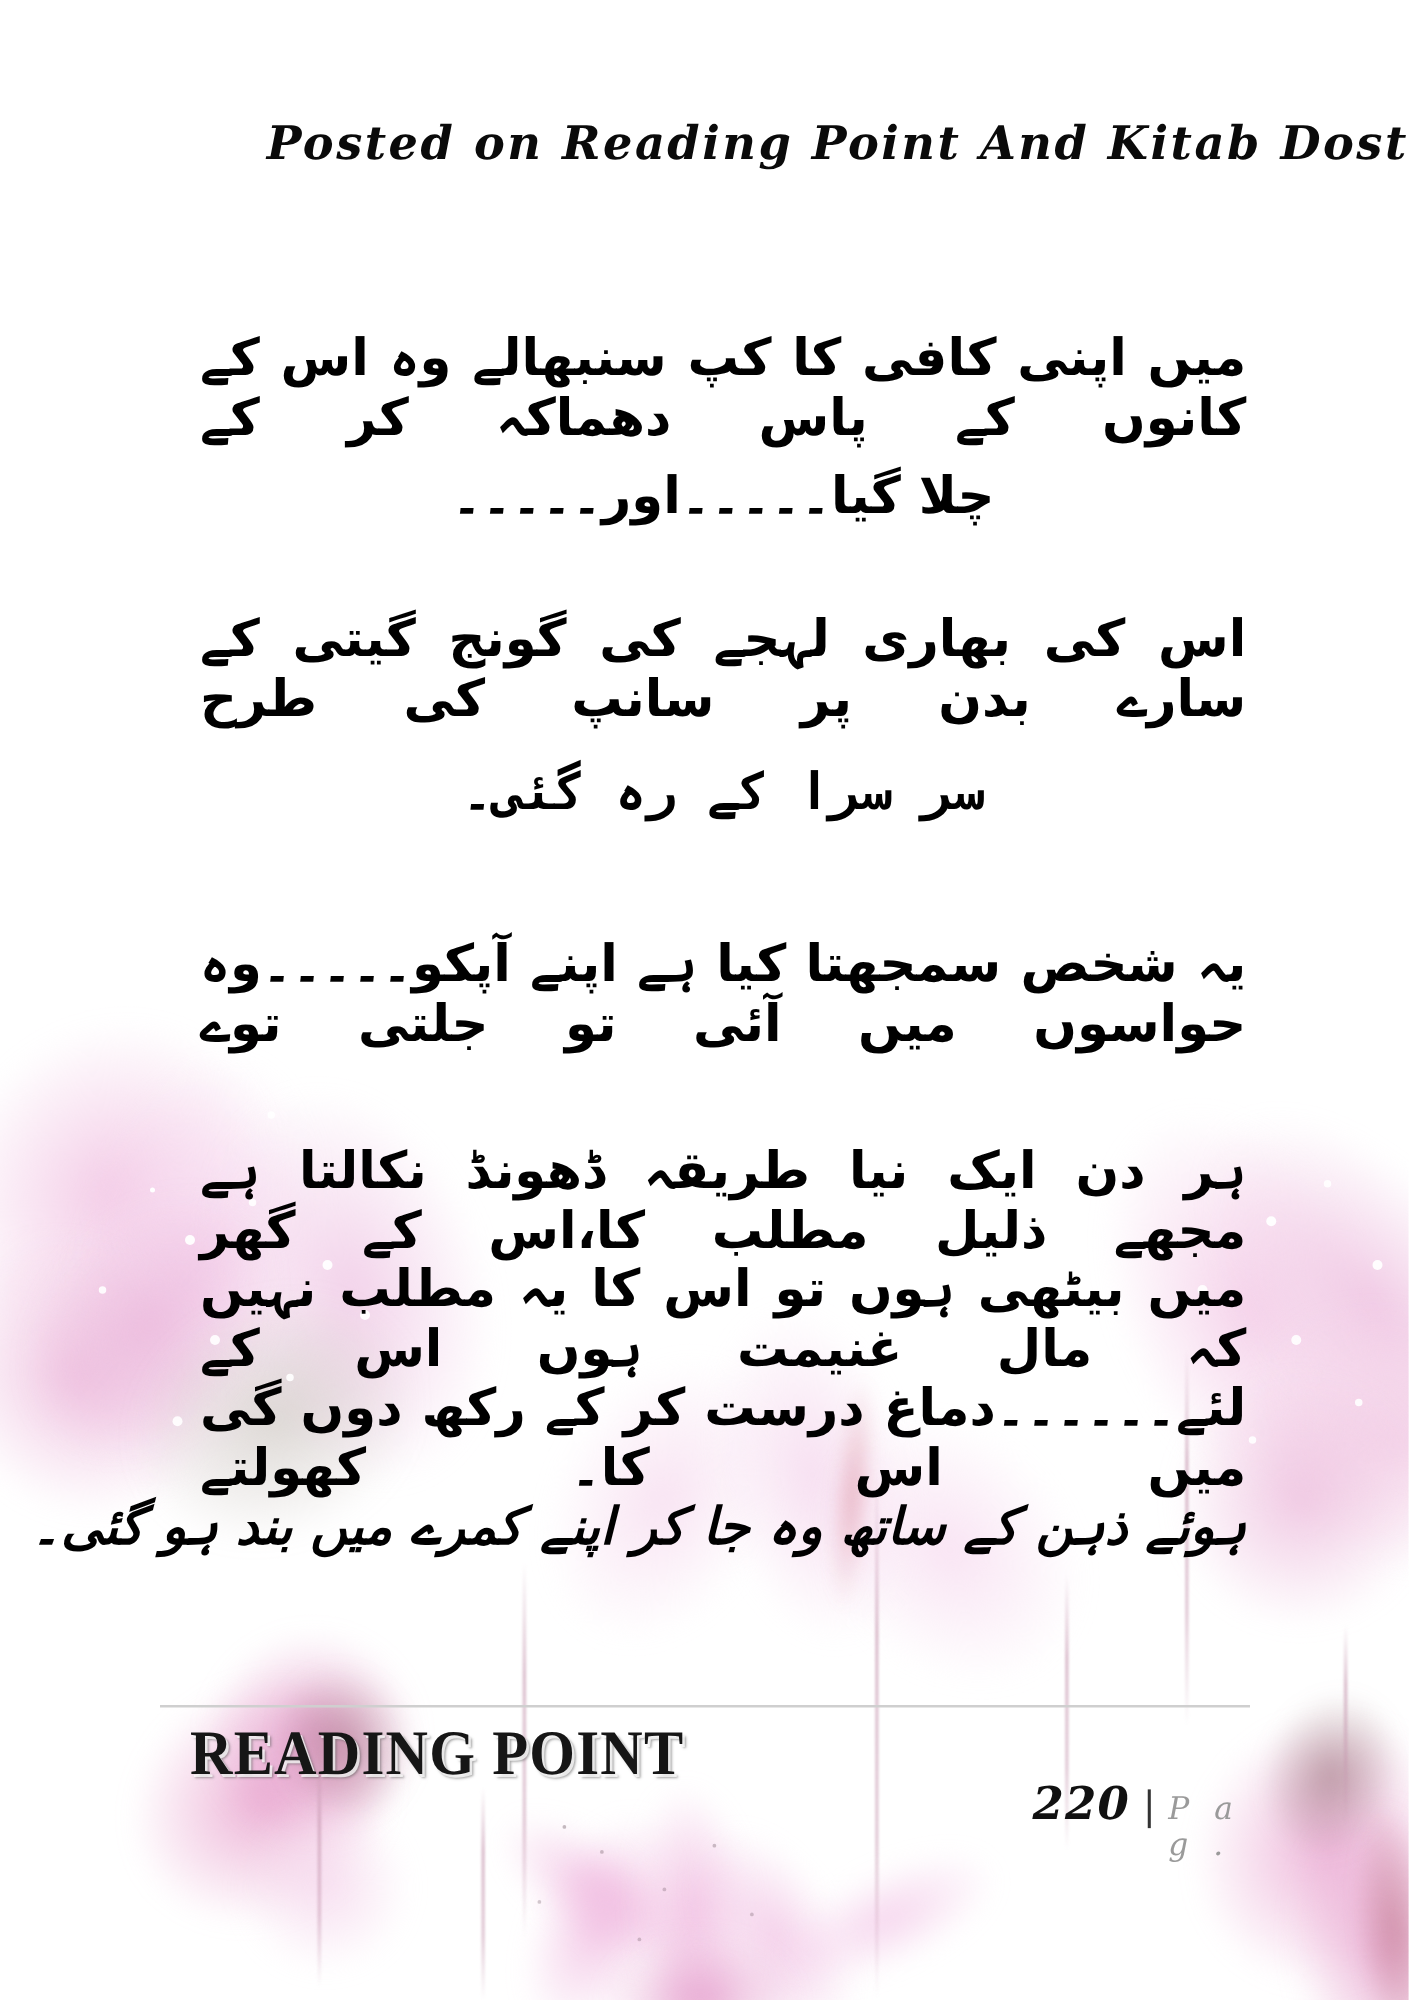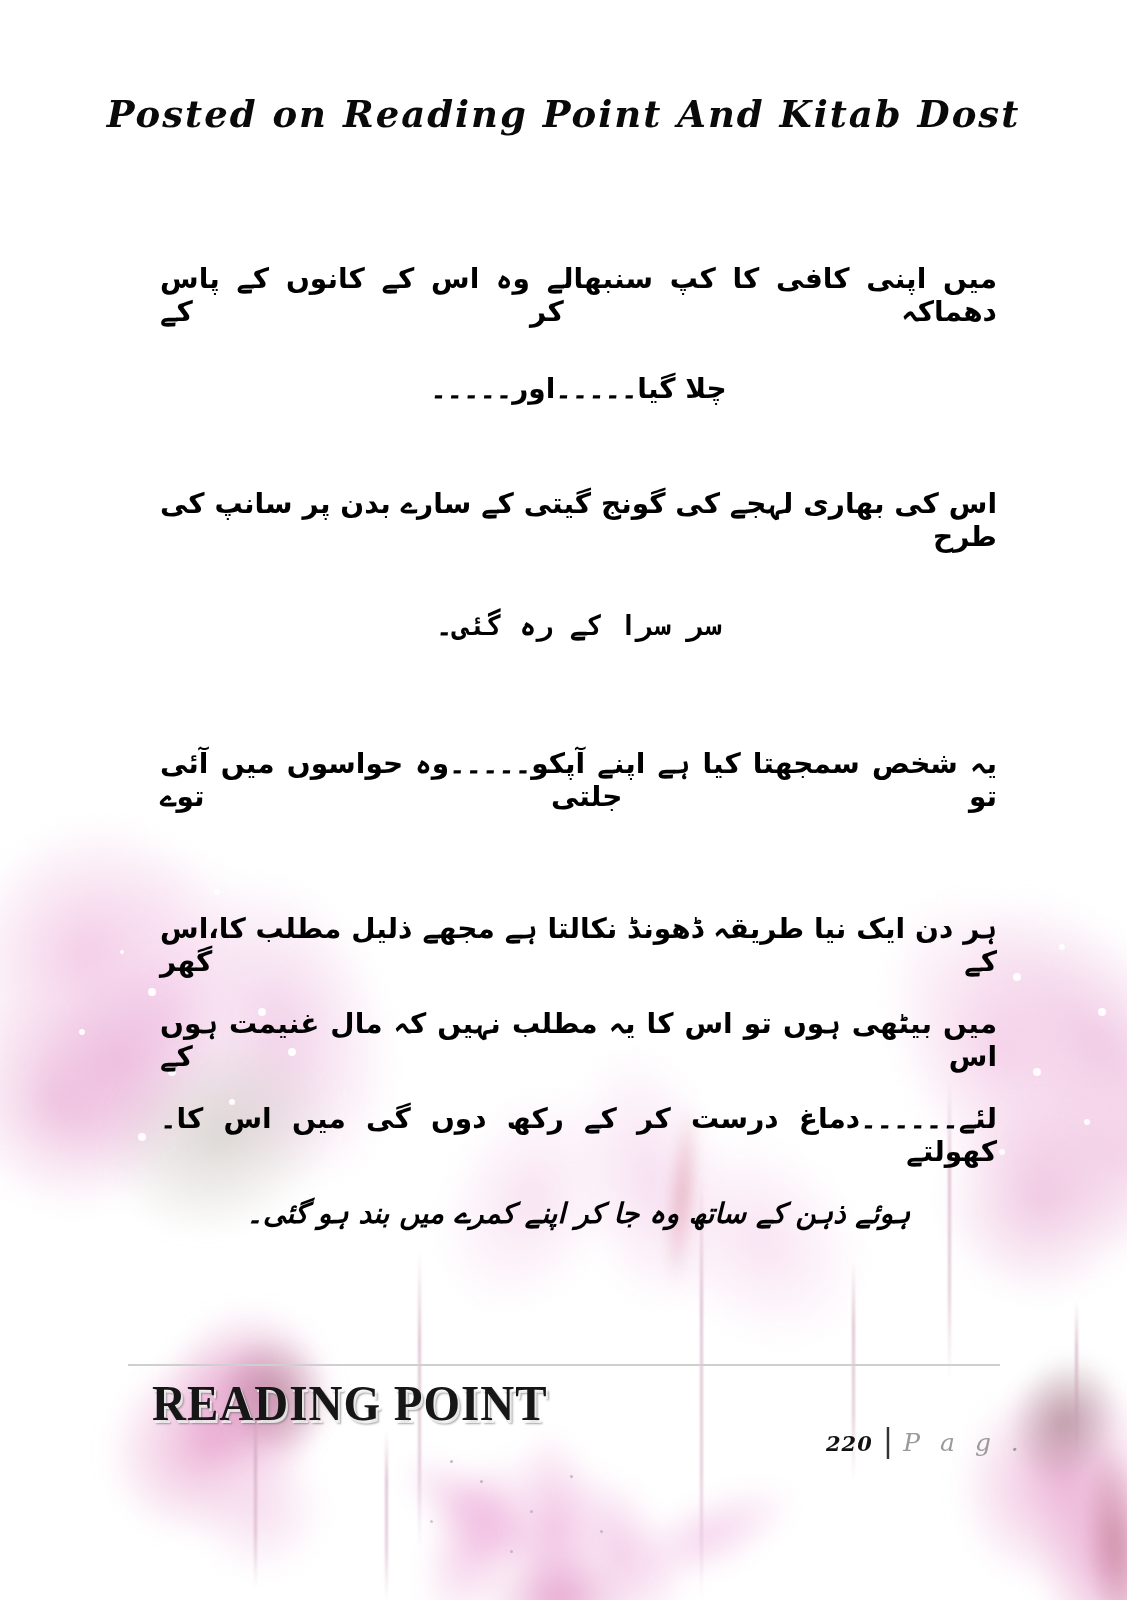--- a/index.html
+++ b/index.html
@@ -14,54 +14,54 @@
   
   .petal { position:absolute; border-radius:50%; filter:blur(10px); }
   .stem  { position:absolute; width:3px; filter:blur(1px);
            background:linear-gradient(to bottom, rgba(205,165,185,0),
              rgba(198,152,176,0.55) 30%, rgba(198,152,176,0.45) 70%, rgba(205,165,185,0)); }
   .sparkle { position:absolute; width:4px; height:4px; border-radius:50%; background:#fff; filter:blur(0.5px); }
   .speck { position:absolute; width:3px; height:3px; border-radius:50%; background:rgba(110,90,100,0.4); }
 
   
   .posted {
-    position:absolute; top:92px; left:0; right:0; text-align:center;
+    position:absolute; top:92px; left:0; right:0; text-align:right;
     font-family:"DejaVu Serif", serif; font-style:italic; font-weight:bold;
     font-size:37px; color:#0a0a0a; letter-spacing:2px;
   }
   .url {
     position:absolute; top:148px; left:0; right:0; text-align:center;
     font-family:"Liberation Serif", serif; font-style:italic; font-weight:bold;
     font-size:45px; color:#1e67b8; text-decoration:underline; letter-spacing:1px;
     cursor:pointer;
   }
 
   
   .urdu {
     position:absolute; left:160px; right:130px; direction:rtl; unicode-bidi:embed;
     font-family:"DejaVu Sans", sans-serif; font-weight:bold;
-    font-size:28px; color:#000; white-space:nowrap;
+    font-size:41px; color:#000; white-space:nowrap;
   }
   .urdu.full  { white-space:normal; text-align:justify; text-align-last:justify; }
   .urdu.short { text-align:center; }
 
   
   .divider { position:absolute; left:128px; top:1364px; width:872px; height:2px; background:#cfcfcf; }
   .brand {
     position:absolute; left:152px; top:1374px;
     font-family:"Liberation Serif", serif; font-weight:bold; font-size:47px;
     letter-spacing:1px; color:#161616; transform:scaleY(1.08); transform-origin:left top;
     text-shadow:2px 2px 0 rgba(255,255,255,0.75), 3px 3px 2px rgba(90,90,90,0.55);
   }
   .pagenum {
     position:absolute; top:1422px; left:826px; width:200px;
     display:flex; align-items:baseline; gap:10px;
     font-family:"DejaVu Serif", serif; font-style:italic;
   }
-  .pagenum .num { font-size:21px; font-weight:bold; color:#111; letter-spacing:1px; }
+  .pagenum .num { font-size:36px; font-weight:bold; color:#111; letter-spacing:1px; }
   .pagenum .bar { font-size:31px; color:#333; font-style:normal; font-weight:normal; }
   .pagenum .lbl { font-size:25px; color:#9a9a9a; letter-spacing:6px; }
 </style>
 </head>
 <body>
 
 <div class="page">
 
   <div class="decor">
 

